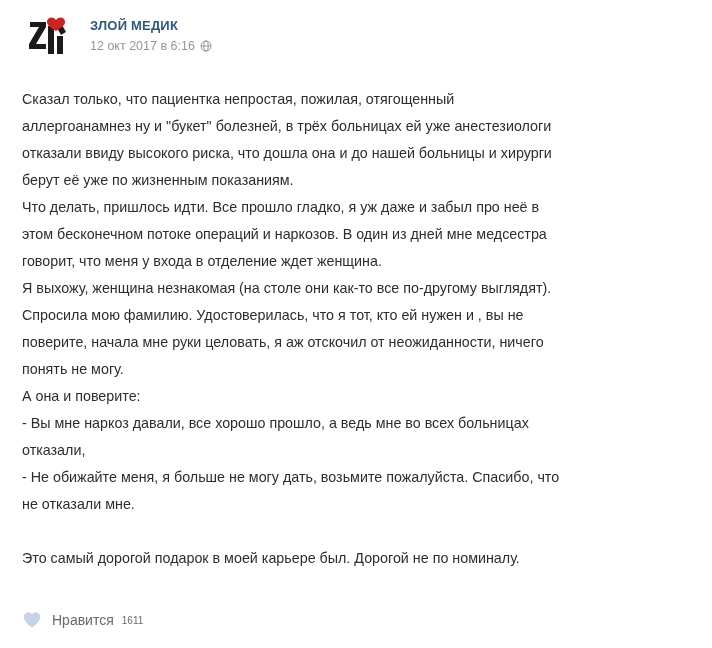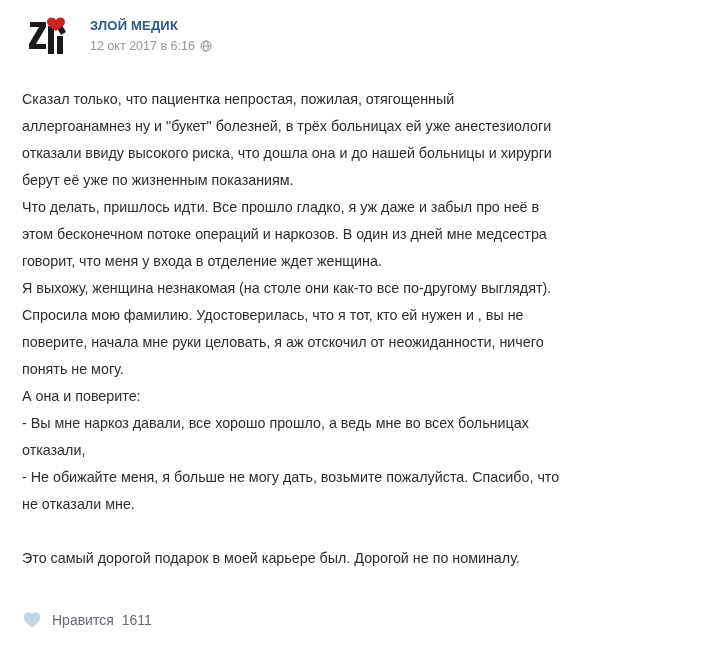--- a/index.html
+++ b/index.html
@@ -95,21 +95,21 @@
     height: 20px;
     display: inline-block;
   }
   .like-label {
     margin-left: 10px;
     font-size: 14px;
     color: #656a70;
   }
   .like-count {
     margin-left: 8px;
-    font-size: 14px;
+    font-size: 10px;
     color: #656a70;
   }
 </style>
 </head>
 <body>
 
 <div class="post">
 
   <div class="header">
     <div class="avatar">

